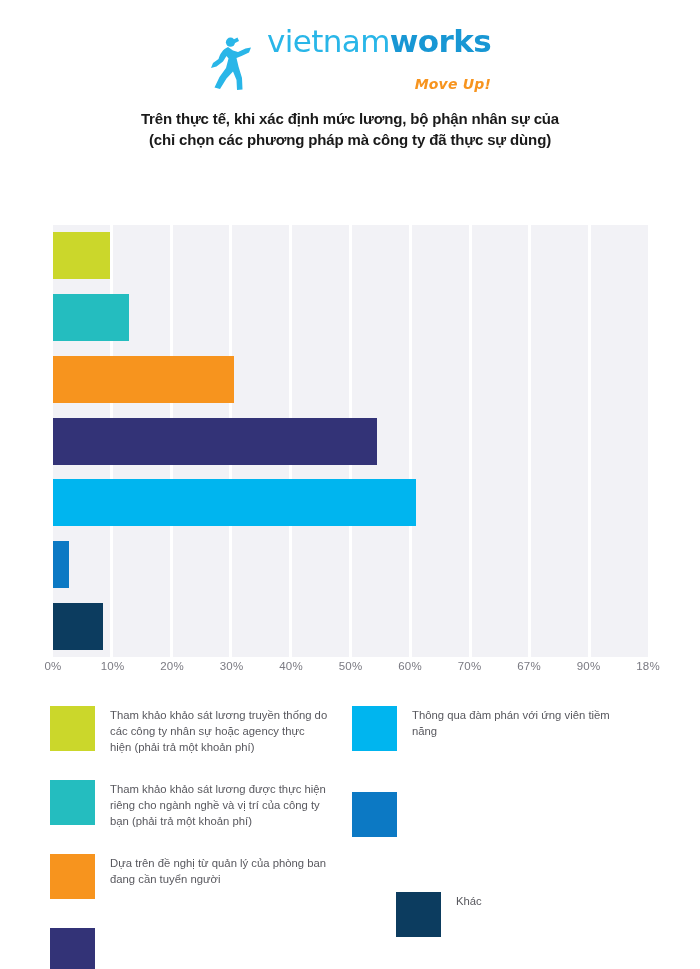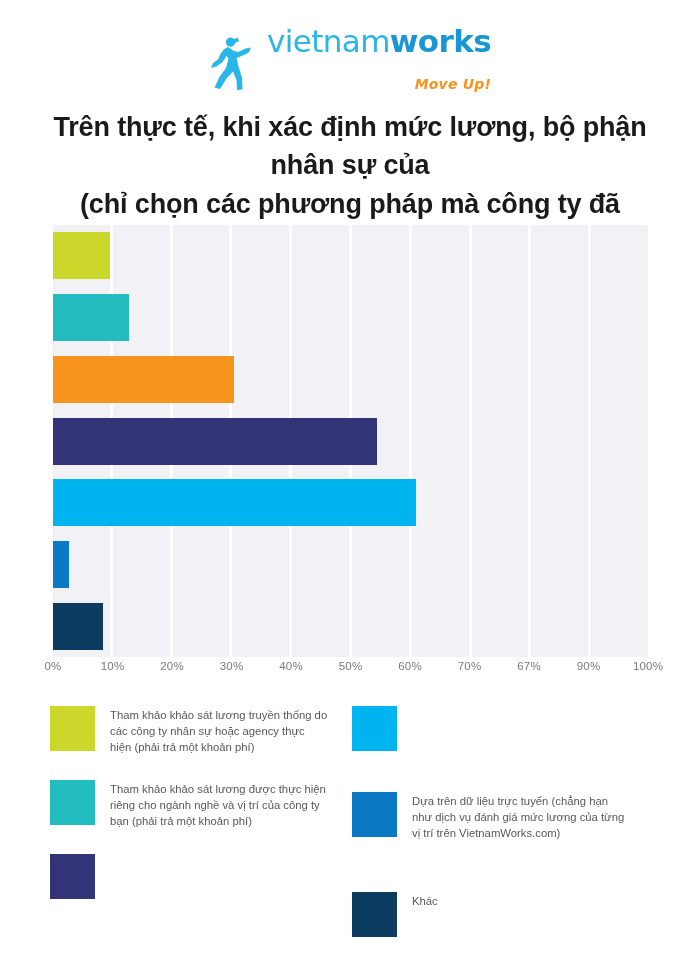--- a/index.html
+++ b/index.html
@@ -66,21 +66,21 @@
     letter-spacing: 0.2px;
   }
 
   
   .chart-title {
     position: absolute;
     left: 50px;
     top: 108px;
     width: 600px;
     text-align: center;
-    font-size: 27px;
+    font-size: 15px;
     font-weight: 700;
     color: #1a1a1a;
     line-height: 1.42;
     letter-spacing: -0.15px;
   }
   .chart-title .tline { display: block; }
 
   
   .plot {
     position: absolute;
@@ -237,45 +237,49 @@
       <div class="xtick" style="left: 0px;">0%</div>
       <div class="xtick" style="left: 59.5px; text-align: center;">10%</div>
       <div class="xtick" style="left: 119px;">20%</div>
       <div class="xtick" style="left: 178.5px;">30%</div>
       <div class="xtick" style="left: 238px;">40%</div>
       <div class="xtick" style="left: 297.5px;">50%</div>
       <div class="xtick" style="left: 357px;">60%</div>
       <div class="xtick" style="left: 416.5px;">70%</div>
       <div class="xtick" style="left: 476px;">67%</div>
       <div class="xtick" style="left: 535.5px;">90%</div>
-      <div class="xtick" style="left: 595px;">100%</div>
+      <div class="xtick" style="left: 595px;">18%</div>
     </div>
 
   <div class="legend">
     <div class="legend-col" id="legend-left">
         <div class="legend-item">
           <div class="legend-swatch" style="background: rgb(203, 215, 43);"></div>
           <div class="legend-label">Tham khảo khảo sát lương truyền thống do các công ty nhân sự hoặc agency thực hiện (phải trả một khoản phí)</div>
         </div>
         <div class="legend-item">
           <div class="legend-swatch" style="background: rgb(36, 189, 191);"></div>
           <div class="legend-label">Tham khảo khảo sát lương được thực hiện riêng cho ngành nghề và vị trí của công ty bạn (phải trả một khoản phí)</div>
         </div>
         <div class="legend-item">
+          <div class="legend-swatch" style="background: rgb(247, 148, 30);"></div>
+          <div class="legend-label">Dựa trên đề nghị từ quản lý của phòng ban đang cần tuyển người</div>
+        </div>
+        <div class="legend-item">
           <div class="legend-swatch" style="background: rgb(51, 51, 119);"></div>
         </div>
       </div>
     <div class="legend-col" id="legend-right">
         <div class="legend-item">
           <div class="legend-swatch" style="background: rgb(0, 181, 239);"></div>
+          <div class="legend-label">Thông qua đàm phán với ứng viên tiềm năng</div>
         </div>
         <div class="legend-item" style="margin-top: 12px;">
           <div class="legend-swatch" style="background: rgb(12, 121, 196);"></div>
-          <div class="legend-label">Dựa trên dữ liệu trực tuyến (chẳng hạn như dịch vụ đánh giá mức lương của từng vị trí trên VietnamWorks.com)</div>
-        </div>
-        <div class="legend-item" style="margin-top: 26px;">
+        </div>
+        <div class="legend-item" style="margin-top: 26px; margin-left: 44px;">
           <div class="legend-swatch" style="background: rgb(12, 60, 95);"></div>
           <div class="legend-label">Khác</div>
         </div>
       </div>
   </div>
 
 </div>
 
 </body></html>

